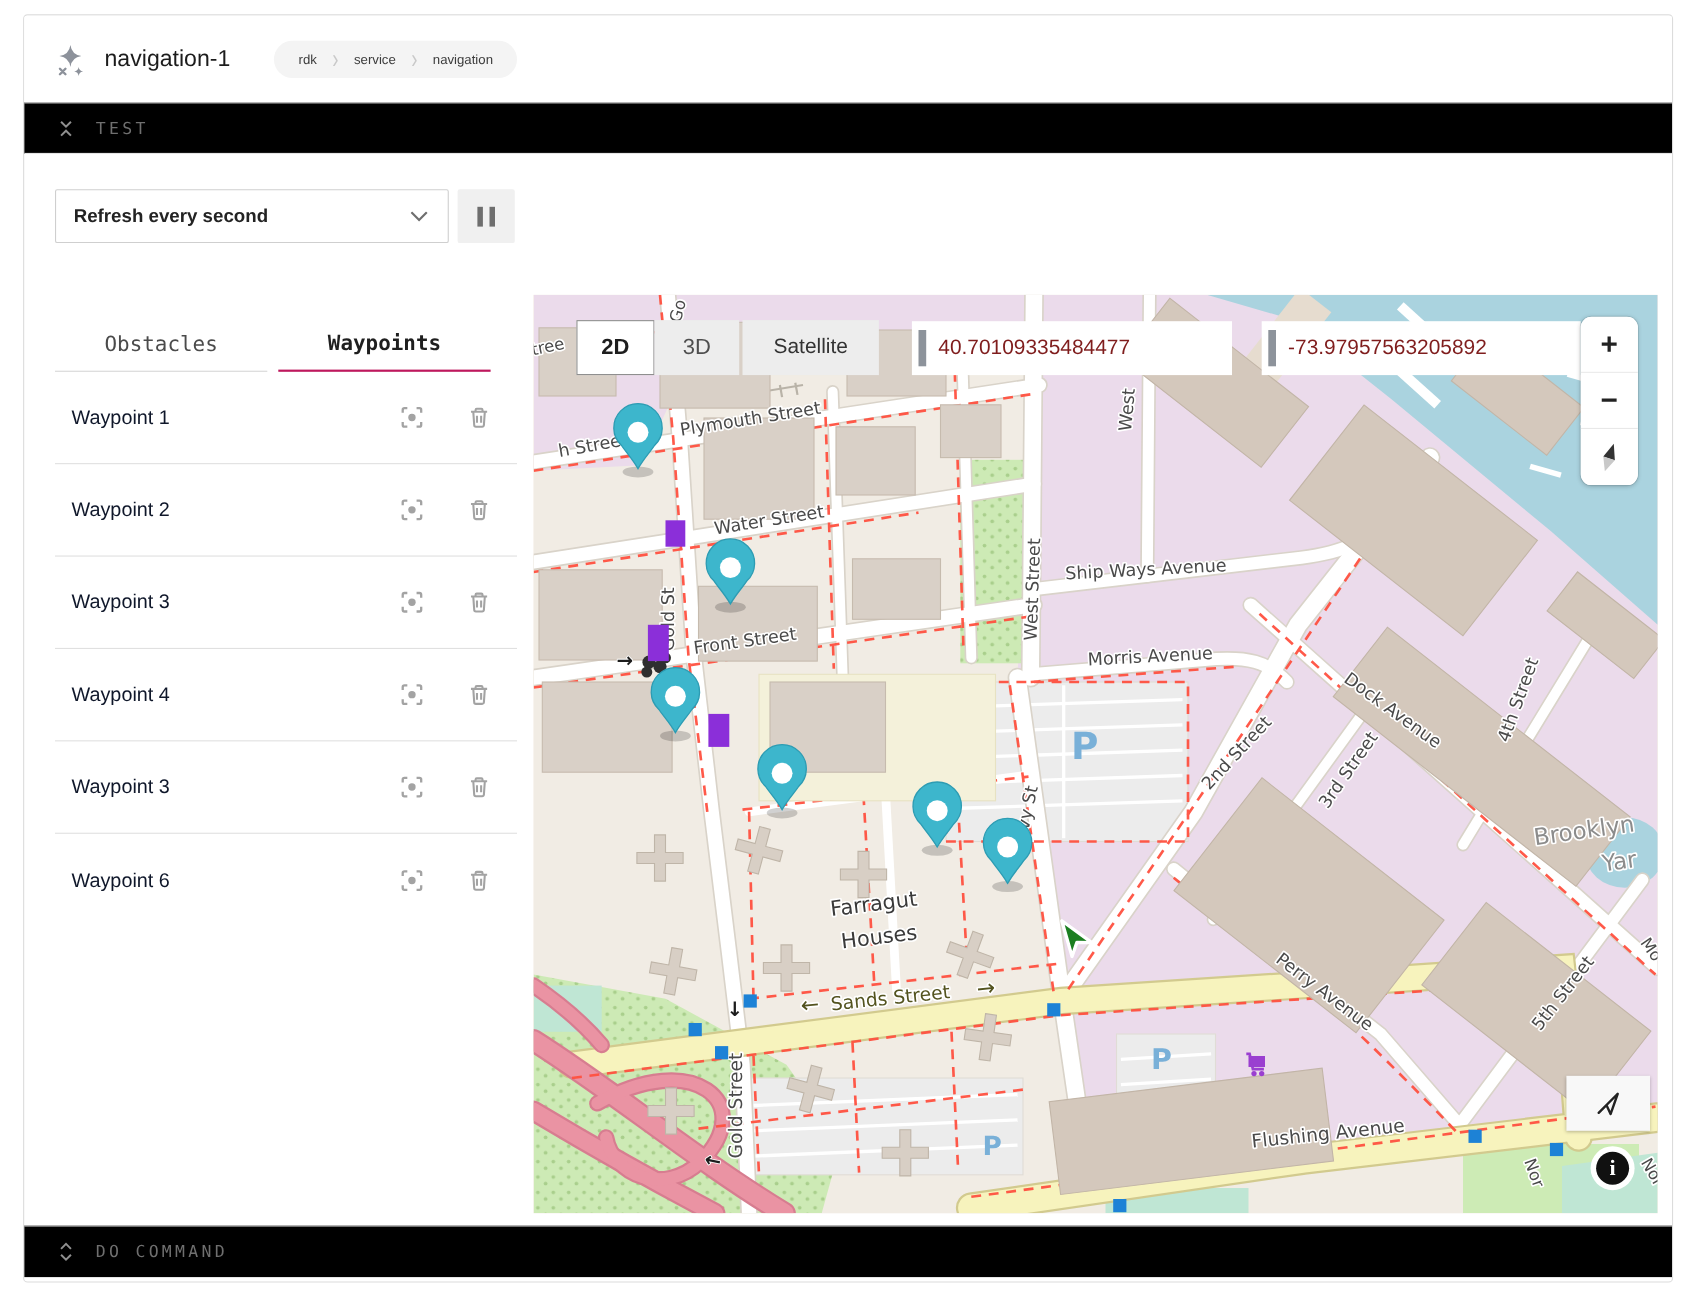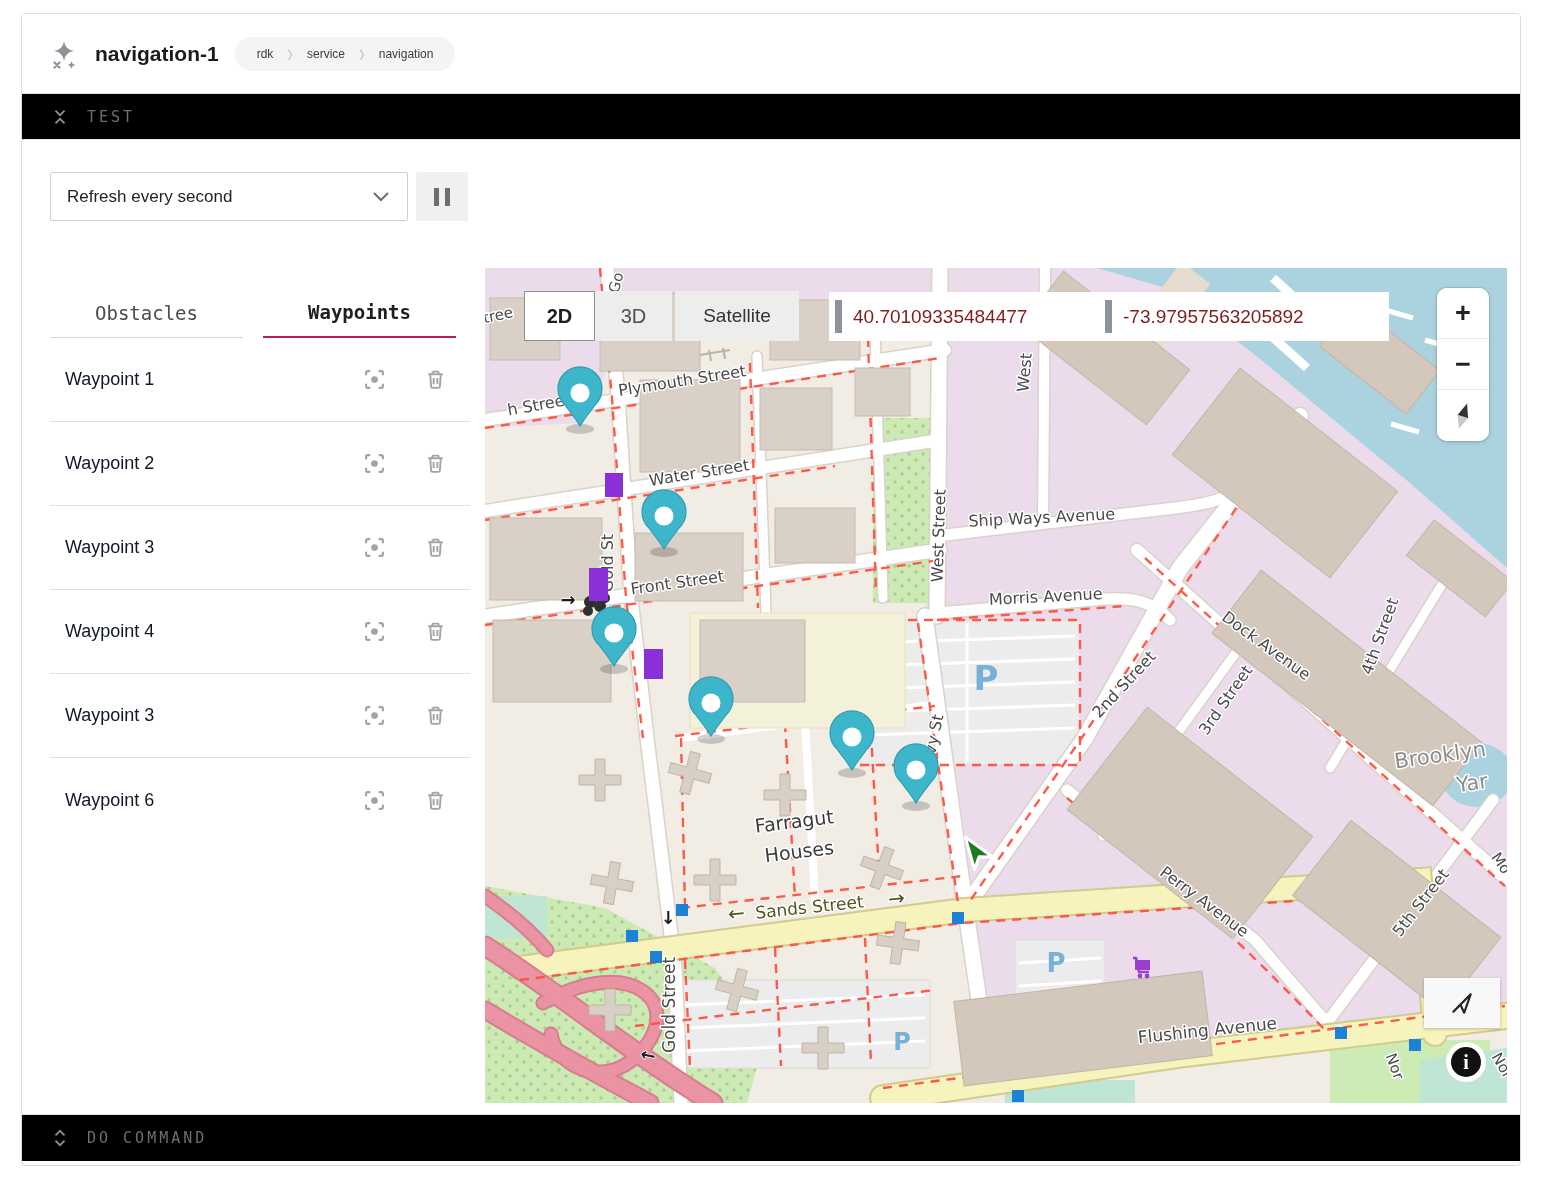--- a/index.html
+++ b/index.html
@@ -2,41 +2,41 @@
 <html><head>
 <meta charset="utf-8">
 <style>
   * { box-sizing: border-box; margin: 0; padding: 0; }
   html,body { width:1542px; height:1180px; background:#ffffff; font-family:"Liberation Sans",sans-serif; }
   .card { position:absolute; left:21px; top:13px; width:1500px; height:1153px; border:1px solid #dcdcdc; border-radius:4px; background:#fff; overflow:hidden; }
 
   
   .hdr { height:79px; display:flex; align-items:center; padding-left:27px; background:#fff; }
   .hdr-icon { width:30px; height:30px; margin-right:16px; flex:none; }
-  .hdr-title { font-size:21px; font-weight:bold; color:#1c1c1c; margin-right:16px; }
+  .hdr-title { font-size:21px; font-weight:normal; color:#1c1c1c; margin-right:40px; }
   .crumbs { display:flex; align-items:center; background:#f4f4f4; border-radius:999px; padding:7px 22px; gap:14px; }
   .crumb { font-size:12px; color:#3c3c3c; }
   .crumb-sep { color:#c9c9c9; font-size:17px; transform:scaleY(1.5); }
 
   
   .bar { height:47px; background:#000000; border-top:1px solid #e4e4e4; border-bottom:1px solid #e4e4e4; display:flex; align-items:center; padding-left:29px; gap:18px; }
   .bar-label { font-family:"DejaVu Sans Mono",monospace; font-size:15px; letter-spacing:3px; color:#6f6f6f; }
   .bar-icon { width:18px; height:18px; }
 
   
-  .controls { padding:32px 0 0 28px; display:flex; gap:8px; height:112px; }
+  .controls { padding:32px 0 0 28px; display:flex; gap:8px; height:112px;font-weight:bold; }
   .select { width:358px; height:49px; border:1px solid #cfcfcf; border-radius:2px; background:#fff; display:flex; align-items:center; justify-content:space-between; padding:0 18px 0 16px; cursor:pointer; }
   .select span { font-size:17px; color:#232323; }
   .pausebtn { width:52px; height:49px; background:#f0f0f0; border:none; border-radius:2px; display:flex; align-items:center; justify-content:center; gap:6px; cursor:pointer; }
   .pausebtn i { display:block; width:5px; height:18px; background:#6e6e6e; }
 
   
   .main { display:flex; padding:16px 14px 0 28px; gap:15px; }
   .left { width:420px; flex:none; }
-  .tabs { display:flex; height:70px; align-items:flex-end; gap:20px; }
+  .tabs { display:flex; height:70px; align-items:flex-end; gap:10px; }
   .tab { width:193px; text-align:center; font-family:"DejaVu Sans Mono",monospace; font-size:19px; padding-bottom:13px; color:#4b4b4b; border-bottom:1px solid #d6d6d6; cursor:pointer; }
   .tab.active { font-weight:bold; color:#1f1f1f; border-bottom:2px solid #be185d; }
   .wp-row { height:84px; display:flex; align-items:center; border-bottom:1px solid #e0e0e0; }
   .wp-row:last-child { border-bottom:none; }
   .wp-name { font-size:18px; color:#0f172a; margin-left:15px; flex:1; }
   .wp-ico { width:21px; height:21px; margin-right:40px; cursor:pointer; flex:none; }
   .wp-ico.trash { margin-right:24px; }
 
   
   .map { position:relative; width:1022px; height:835px; background:#f1ece4; overflow:hidden; flex:none; }
@@ -49,21 +49,21 @@
   .pmark { font-family:"DejaVu Sans",sans-serif; fill:#79b0d8; font-weight:bold; text-anchor:middle; }
 
   .ovl { position:absolute; z-index:5; }
   .modebtn { height:50px; display:flex; align-items:center; justify-content:center; font-size:20px; cursor:pointer; }
   .mode-2d { left:39px; top:23px; width:71px; background:#fff; border:1px solid #8f8f8f; font-weight:bold; color:#1e1e1e; }
   .mode-3d { left:110px; top:23px; width:77px; background:#ededed; color:#4f4f4f; }
   .satbtn  { left:190px; top:23px; width:124px; background:#ededed; color:#333; font-size:19px; }
   .coord { top:24px; height:49px; background:#fff; display:flex; align-items:center; padding-left:24px; font-size:19px; color:#7f1d1d; }
   .coord::before { content:""; position:absolute; left:6px; top:8px; width:7px; height:33px; background:#8d939b; }
   .coord.lat { left:344px; width:291px; }
-  .coord.lng { left:614px; width:290px; }
+  .coord.lng { left:662px; width:290px; }
   .zstack { right:18px; top:20px; width:52px; background:#fff; border-radius:10px; box-shadow:0 0 0 1px rgba(0,0,0,.08),0 1px 4px rgba(0,0,0,.18); overflow:hidden; }
   .zbtn { width:52px; height:51px; display:flex; align-items:center; justify-content:center; font-size:27px; font-weight:bold; color:#222; cursor:pointer; border-bottom:1px solid #e8e8e8; background:#fff; }
   .zbtn:last-child { border-bottom:none; }
   .sendbtn { right:7px; bottom:75px; width:76px; height:50px; background:#f8f8f8; box-shadow:0 1px 3px rgba(0,0,0,.25); display:flex; align-items:center; justify-content:center; cursor:pointer; }
   .infobtn { right:21px; bottom:21px; width:40px; height:40px; background:#fff; border-radius:50%; display:flex; align-items:center; justify-content:center; cursor:pointer; }
   .infobtn .dot { width:30px; height:30px; border-radius:50%; background:#111; color:#fff; font-family:"Liberation Serif",serif; font-weight:bold; font-size:20px; display:flex; align-items:center; justify-content:center; }
 </style>
 </head>
 <body>
 

